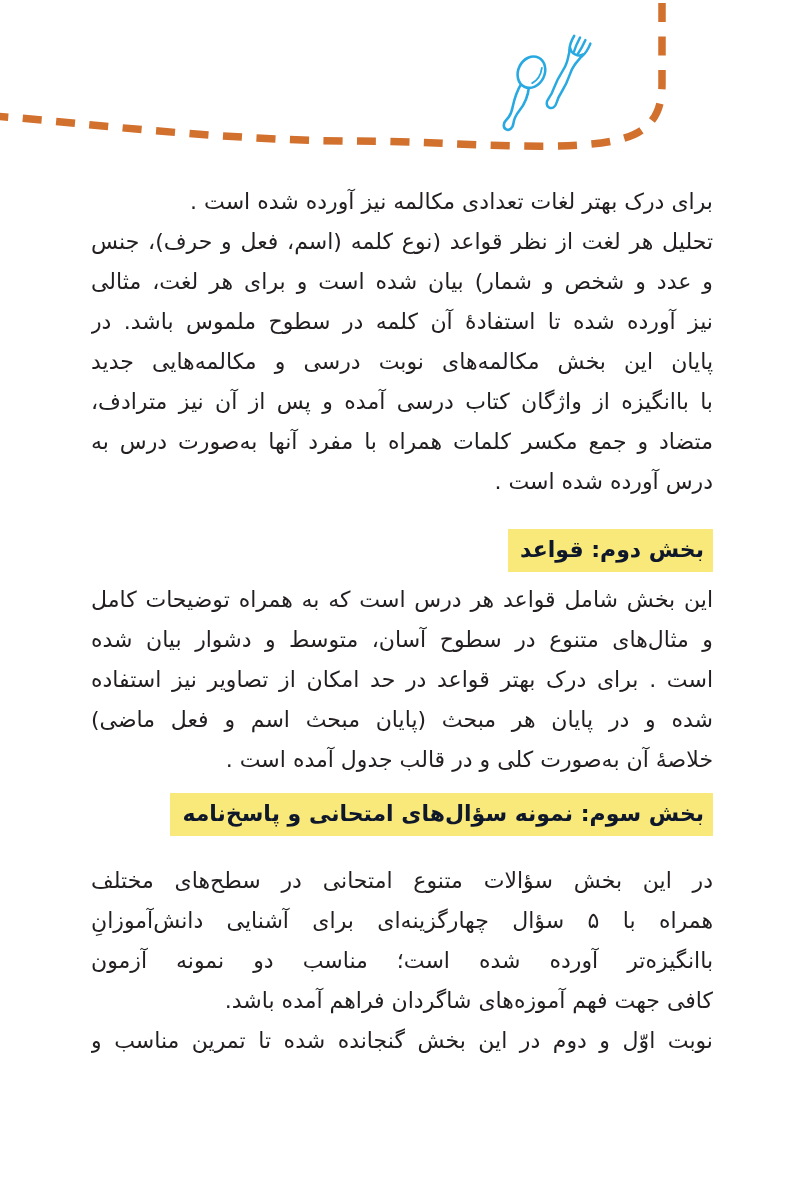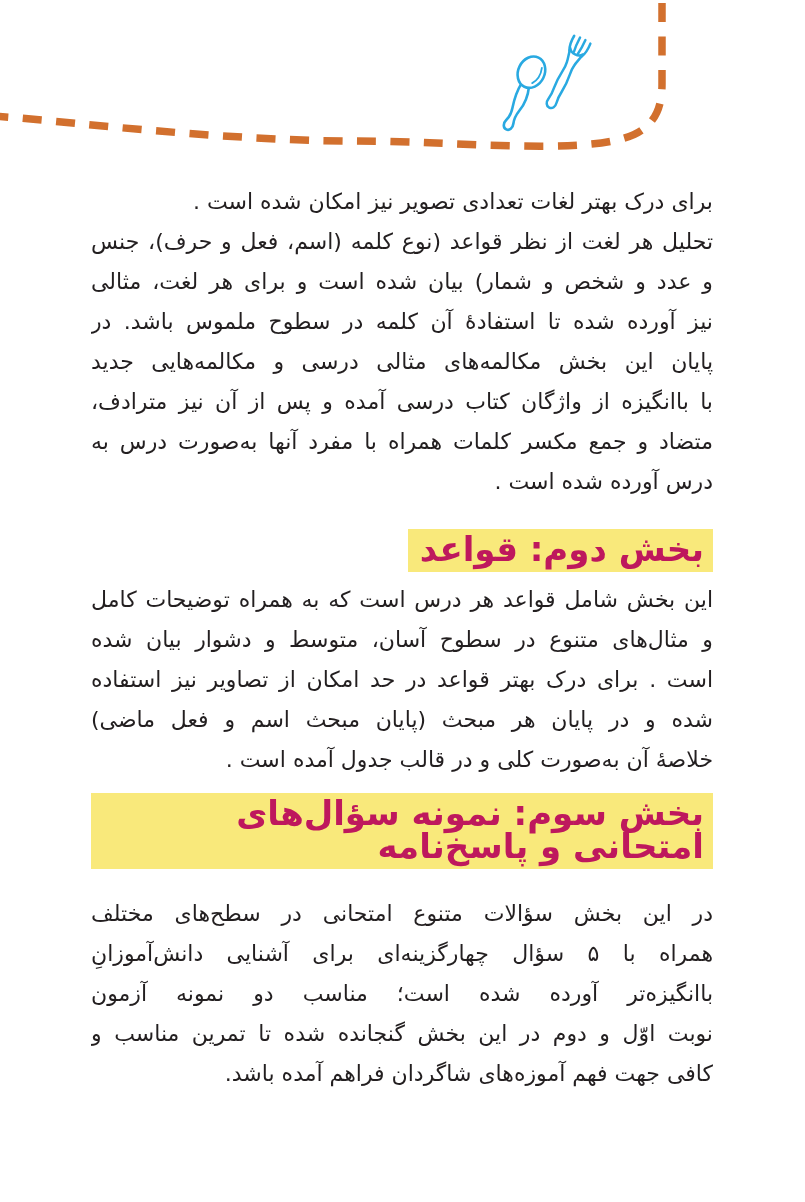--- a/index.html
+++ b/index.html
@@ -34,23 +34,23 @@
     letter-spacing: -0.2px;
   }
   .tline.last { text-align-last: right; }
 
   .heading-row { line-height: 0; }
   .heading-row.h1 { margin-top: 27px; margin-bottom: 8px; }
   .heading-row.h2 { margin-top: 13px; margin-bottom: 25px; }
   .highlight {
     display: inline-block;
     background: #f9e97b;
-    color: #be185d;
+    color: #0f172a;
     font-weight: bold;
-    font-size: 34px;
+    font-size: 22px;
     line-height: 33px;
     padding: 4px 9px 6px 12px;
   }
 </style>
 </head>
 <body>
 
 <div class="page">
 
   <svg class="decor-svg" width="805" height="175" viewBox="0 0 805 175">
@@ -83,25 +83,25 @@
                  C17.3 73 15.5 76.5 12 76.5 C8.5 76.5 6.7 73 7.5 69
                  C8.2 65.5 8.3 61.5 7.7 56.5 C7 50 7.2 44 8 37
                  C8.4 34 8.5 31 8 28 C7.5 24 6 20 5 14 Z" fill="#ffffff" stroke-width="2.5" stroke-linejoin="round"></path>
       </g>
     </g>
   </svg>
 
   <main class="text-block">
 
     <section>
-      <div class="tline last">برای درک بهتر لغات تعدادی تصویر نیز امکان شده است .</div>
+      <div class="tline last">برای درک بهتر لغات تعدادی مکالمه نیز آورده شده است .</div>
       <div class="tline">تحلیل هر لغت از نظر قواعد (نوع کلمه (اسم، فعل و حرف)، جنس</div>
       <div class="tline">و عدد و شخص و شمار) بیان شده است و برای هر لغت، مثالی</div>
       <div class="tline">نیز آورده شده تا استفادهٔ آن کلمه در سطوح ملموس باشد. در</div>
-      <div class="tline">پایان این بخش مکالمه‌های مثالی درسی و مکالمه‌هایی جدید</div>
+      <div class="tline">پایان این بخش مکالمه‌های نوبت درسی و مکالمه‌هایی جدید</div>
       <div class="tline">با باانگیزه از واژگان کتاب درسی آمده و پس از آن نیز مترادف،</div>
       <div class="tline">متضاد و جمع مکسر کلمات همراه با مفرد آنها به‌صورت درس به</div>
       <div class="tline last">درس آورده شده است .</div>
     </section>
 
     <div class="heading-row h1">
       <span class="highlight">بخش دوم: قواعد</span>
     </div>
     <section>
       <div class="tline">این بخش شامل قواعد هر درس است که به همراه توضیحات کامل</div>
@@ -111,18 +111,18 @@
       <div class="tline last">خلاصهٔ آن به‌صورت کلی و در قالب جدول آمده است .</div>
     </section>
 
     <div class="heading-row h2">
       <span class="highlight">بخش سوم: نمونه سؤال‌های امتحانی و پاسخ‌نامه</span>
     </div>
     <section>
       <div class="tline">در این بخش سؤالات متنوع امتحانی در سطح‌های مختلف</div>
       <div class="tline">همراه با ۵ سؤال چهارگزینه‌ای برای آشنایی دانش‌آموزانِ</div>
       <div class="tline">باانگیزه‌تر آورده شده است؛ مناسب دو نمونه آزمون</div>
+      <div class="tline last">کافی جهت فهم آموزه‌های شاگردان فراهم آمده باشد.</div>
       <div class="tline">نوبت اوّل و دوم در این بخش گنجانده شده تا تمرین مناسب و</div>
-      <div class="tline last">کافی جهت فهم آموزه‌های شاگردان فراهم آمده باشد.</div>
     </section>
 
   </main>
 </div>
 
 </body></html>

